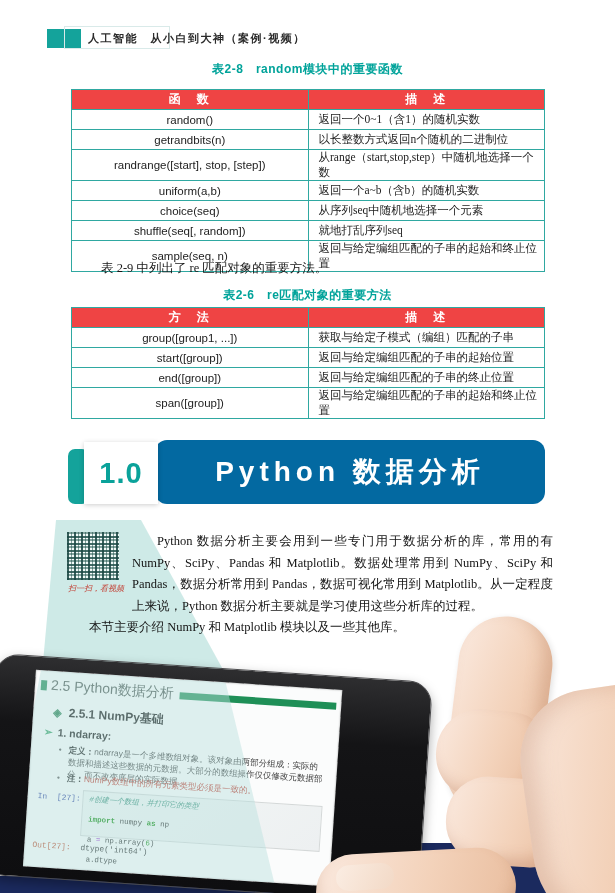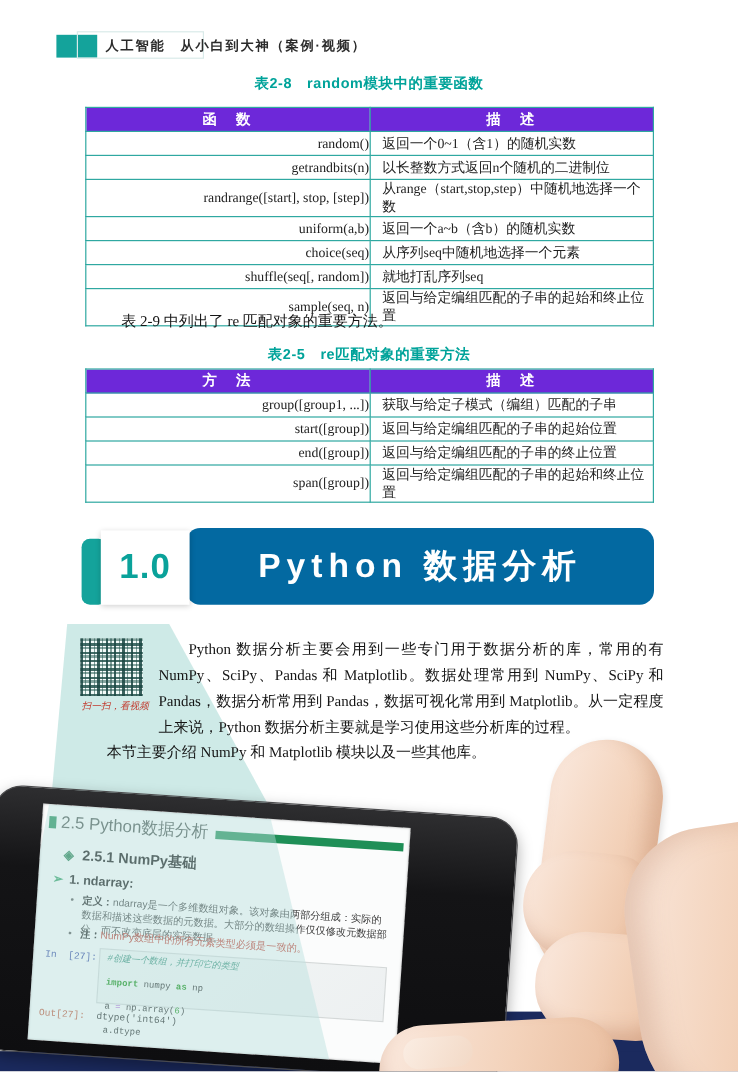--- a/index.html
+++ b/index.html
@@ -15,25 +15,25 @@
   .hdr-accent { left:47px; top:29px; width:34px; height:19px; background:#14a39b; }
   .hdr-frame  { left:64px; top:26px; width:106px; height:23px; border:1px solid #d9eae9; background:transparent; }
   .hdr-title  { left:88px; top:31px; font:bold 11px "Liberation Sans", sans-serif; color:#2b2b2b; letter-spacing:1.5px; white-space:nowrap; }
 
   
   .tbl-caption { width:615px; text-align:center; font:bold 12px "Liberation Sans", sans-serif; color:#00a39a; letter-spacing:0.5px; }
   .cap1 { left:0; top:61px; }
   .cap2 { left:0; top:287px; }
   table.data { border-collapse:collapse; table-layout:fixed; width:474px; }
   table.data th {
-    background:#6d28d9; color:#fff; font:bold 12px "Liberation Sans", sans-serif;
+    background:#ef4444; color:#fff; font:bold 12px "Liberation Sans", sans-serif;
     height:20px; border:1px solid #2fa8a1; letter-spacing:2px; font-weight:bold;
   }
   table.data td { border:1px solid #2fa8a1; height:20px; font-size:11.5px; color:#222; background:#fff; }
-  table.data td.fn { text-align:right; width:32.5%; font-family:Liberation Serif, serif; }
+  table.data td.fn { text-align:center; width:32.5%; font-family:Liberation Sans, sans-serif; }
   table.data td.desc { padding-left:10px; }
   .t1 { left:71px; top:89px; }
   .t2 { left:71px; top:307px; }
   .between { left:88px; top:260px; font-size:12.5px; color:#161616;margin-left:13px; }
 
   
   .sec-pill   { left:68px; top:449px; width:21px; height:55px; background:#14a39b; border-radius:7px; }
   .sec-banner { left:155px; top:440px; width:390px; height:64px; background:#0369a1; border-radius:12px;
                 display:flex; align-items:center; justify-content:center; }
   .sec-banner span { color:#fff; font:bold 28px "Liberation Sans", sans-serif; letter-spacing:5px; }
@@ -158,21 +158,21 @@
         </tr>
     <tr>
           <td class="fn">sample(seq, n)</td>
           <td class="desc">返回与给定编组匹配的子串的起始和终止位置</td>
         </tr>
   </tbody>
     </table>
 
   <div class="abs between">表 2-9 中列出了 re 匹配对象的重要方法。</div>
 
-  <div class="abs tbl-caption cap2">表2-5　re匹配对象的重要方法</div>
+  <div class="abs tbl-caption cap2">表2-6　re匹配对象的重要方法</div>
   <table class="abs data t2">
     <tbody>
         <tr>
       <th class="fn">方　法</th>
       <th>描　述</th>
     </tr>
     <tr>
           <td class="fn">group([group1, ...])</td>
           <td class="desc">获取与给定子模式（编组）匹配的子串</td>
         </tr>

